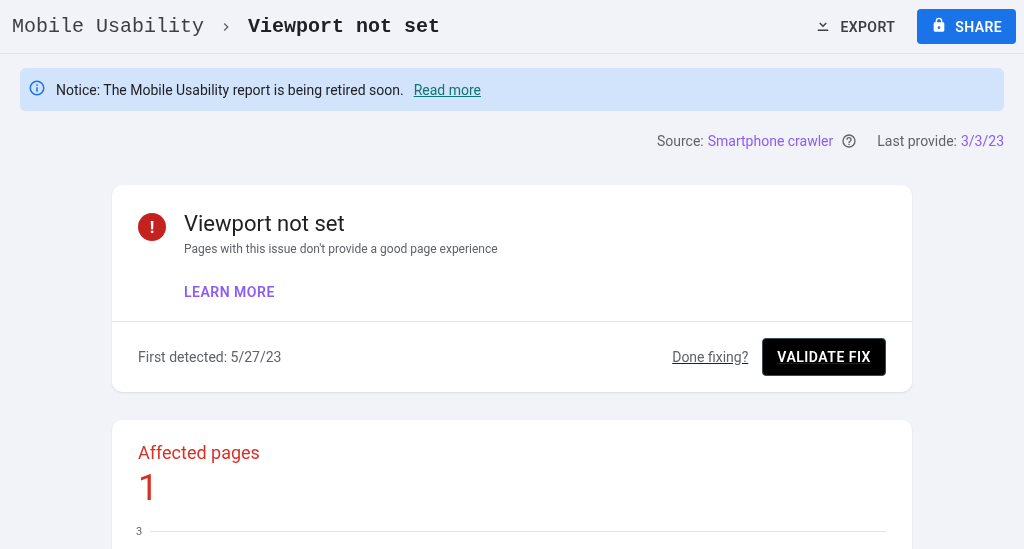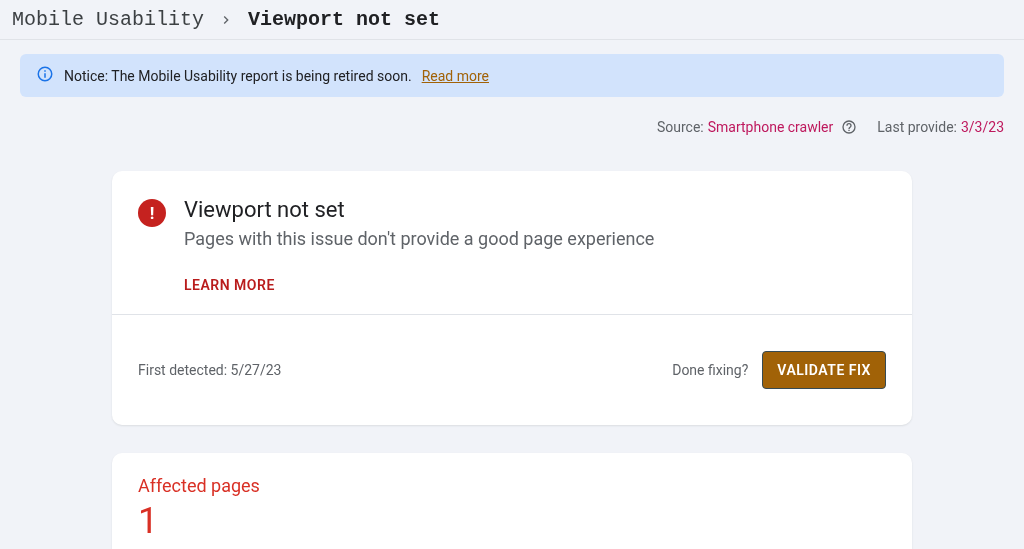--- a/index.html
+++ b/index.html
@@ -66,42 +66,42 @@
     padding: 8px 14px;
     border-radius: 4px;
     cursor: pointer;
   }
   .content {
     padding: 14px 20px 0 20px;
   }
   .notice {
     background: #d2e3fc;
     border-radius: 6px;
-    padding: 11px 16px;
+    padding: 11px 8px;
     display: flex;
     align-items: center;
     gap: 10px;
     font-size: 14px;
     color: #202124;
   }
   .notice-link {
-    color: #a16207;
+    color: #0f766e;
     text-decoration: underline;
     cursor: pointer;
   }
   .meta-row {
     display: flex;
     justify-content: flex-end;
     gap: 20px;
     margin-top: 22px;
     font-size: 14px;
     color: #5f6368;
   }
   .meta-group { display: flex; align-items: flex-start; gap: 4px; }
-  .meta-value { color: #be185d; }
+  .meta-value { color: #8b5cf6; }
   .help-circle {
     color: #5f6368;
     display: inline-flex;
     margin-left: 4px;
     cursor: pointer;
   }
   .main-cards {
     padding: 0 92px;
     margin-top: 36px;
   }
@@ -128,44 +128,44 @@
     margin-top: 2px;
   }
   .error-dot span { color:#fff; font-weight:bold; font-size:17px; }
   .card-headings { flex: 1; }
   .card-title {
     font-size: 22px;
     color: #202124;
     margin-bottom: 6px;
   }
   .card-sub {
-    font-size: 18px;
+    font-size: 12px;
     color: #5f6368;
   }
   .learn-more {
     margin-top: 28px;
     font-size: 14px;
     font-weight: 600;
     letter-spacing: 0.5px;
-    color: #b91c1c;
+    color: #8b5cf6;
     cursor: pointer;
     display:inline-block;
   }
   .card-bottom {
     border-top: 1px solid #e0e3e8;
-    padding: 36px 26px;
+    padding: 16px 26px;
     display: flex;
     align-items: center;
     justify-content: space-between;
   }
   .first-detected { font-size:14px; color:#5f6368; }
-  .fix-group { display:flex; align-items:center; gap:14px; }
+  .fix-group { display:flex; align-items:center; gap:14px;text-decoration:underline; }
   .done-fixing { font-size:14px; color:#5f6368; }
   .validate-btn {
-    background: #a16207;
+    background: #000000;
     color: #fff;
     font-size: 14px;
     font-weight: 600;
     letter-spacing: 0.5px;
     padding: 10px 14px;
     border-radius: 4px;
     cursor: pointer;
     border: 1px solid #364a53;
   }
   .affected-card {
@@ -207,20 +207,38 @@
 
 <div class="header">
   <div class="breadcrumb">
     <span class="crumb-parent">Mobile Usability</span>
     <span class="chevron">
       <svg width="16" height="16" viewBox="0 0 24 24">
           <path fill="#5f6368" d="M8.59 16.59 13.17 12 8.59 7.41 10 6l6 6-6 6z"></path>
         </svg>
     </span>
     <span class="crumb-current">Viewport not set</span>
+  </div>
+  <div class="header-actions">
+    <div class="export-btn">
+      <span>
+        <svg width="18" height="18" viewBox="0 0 24 24">
+            <path fill="#3c4043" d="M5 20h14v-2H5v2zm7-18v10.17l3.59-3.58L17 10l-5 5-5-5 1.41-1.41L12 12.17V2h0z"></path>
+          </svg>
+      </span>
+      <span>EXPORT</span>
+    </div>
+    <div class="share-btn">
+      <span>
+        <svg width="16" height="16" viewBox="0 0 24 24">
+            <path fill="#fff" d="M18 8h-1V6a5 5 0 0 0-10 0v2H6a2 2 0 0 0-2 2v10a2 2 0 0 0 2 2h12a2 2 0 0 0 2-2V10a2 2 0 0 0-2-2zM9 6a3 3 0 1 1 6 0v2H9V6zm3 12a2 2 0 1 1 0-4 2 2 0 0 1 0 4z"></path>
+          </svg>
+      </span>
+      <span>SHARE</span>
+    </div>
   </div>
 </div>
 
 <div class="content">
 
   <div class="notice">
     <span>
       <svg width="18" height="18" viewBox="0 0 24 24">
           <path fill="#1a73e8" d="M11 7h2v2h-2zm0 4h2v6h-2zm1-9a10 10 0 1 0 0 20 10 10 0 0 0 0-20zm0 18a8 8 0 1 1 0-16 8 8 0 0 1 0 16z"></path>
         </svg>

